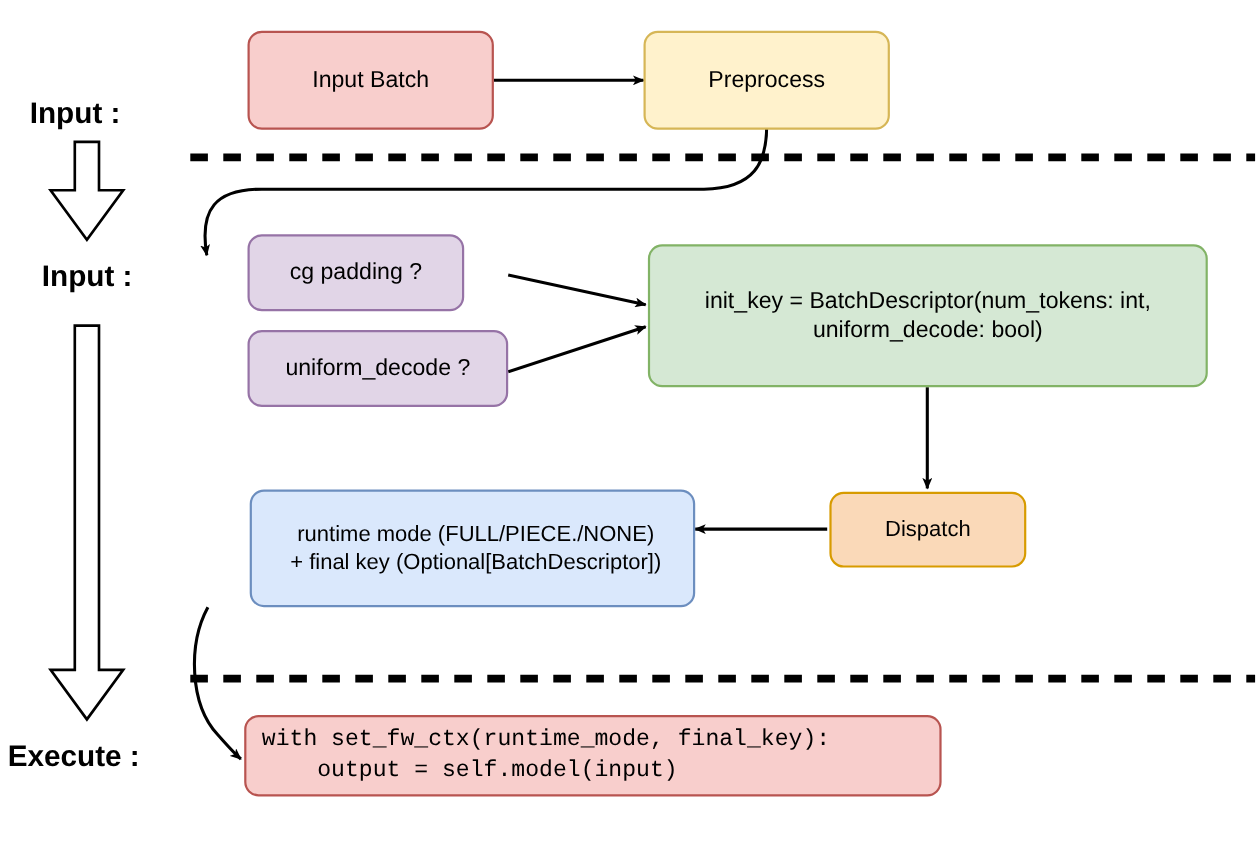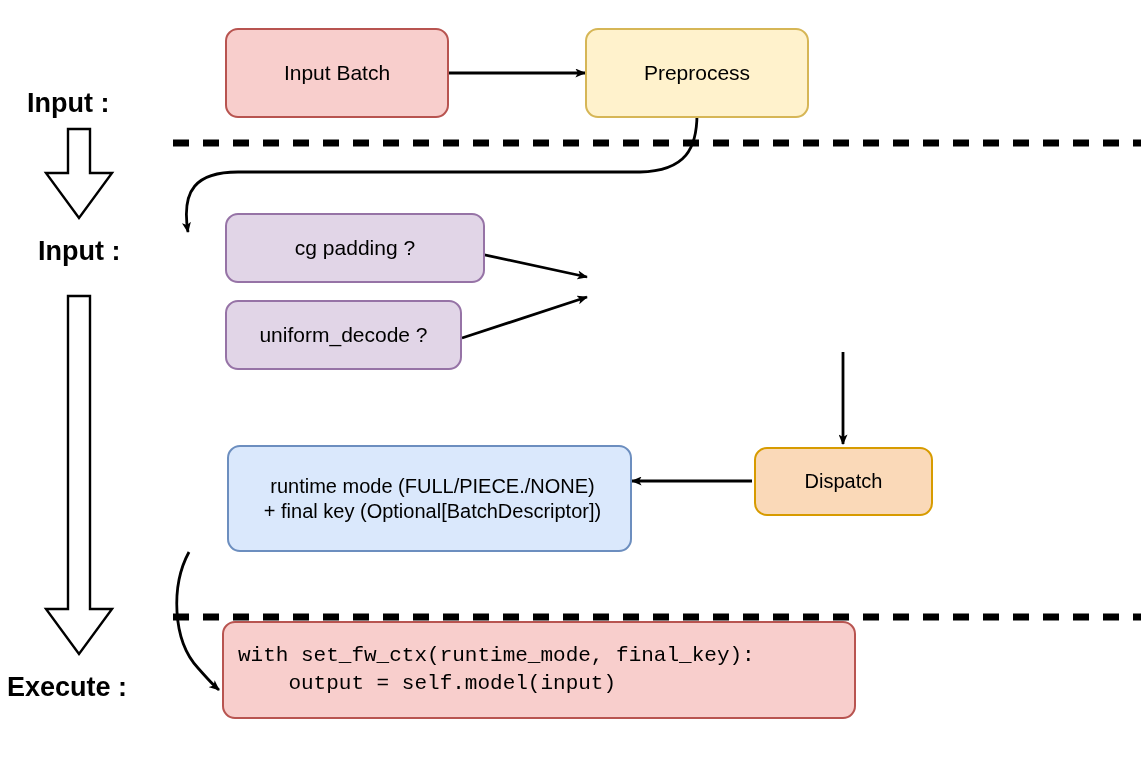--- a/index.html
+++ b/index.html
@@ -99,42 +99,46 @@
   <div class="node" style="left:225px; top:28px; width:224px; height:90px;
        background:#f8cecc; border-color:#b85450;">
     <span class="inner-txt">Input Batch</span>
   </div>
 
   <div class="node" style="left:585px; top:28px; width:224px; height:90px;
        background:#fff2cc; border-color:#d6b656;">
     <span class="inner-txt">Preprocess</span>
   </div>
 
-  <div class="node" style="left:225px; top:213px; width:260px; height:70px;
+  <div class="node" style="left:225px; top:213px; width:197px; height:70px;
        background:#e1d5e7; border-color:#9673a6;">
     <span class="inner-txt">cg padding ?</span>
   </div>
 
   <div class="node" style="left:225px; top:300px; width:237px; height:70px;
        background:#e1d5e7; border-color:#9673a6;">
     <span class="inner-txt">uniform_decode ?</span>
   </div>
 
+  <div class="node" style="left:589px; top:222px; width:509px; height:130px;
+       background:#d5e8d4; border-color:#82b366; font-size:21px;">
+    <span class="inner-txt">init_key = BatchDescriptor(num_tokens: int, uniform_decode: bool)</span>
+  </div>
 
 
   <div class="node" style="left:754px; top:447px; width:179px; height:69px;
        background:#fad9b8; border-color:#d79b00; font-size:20px;">
     <span class="inner-txt">Dispatch</span>
   </div>
 
   <div class="node" style="left:227px; top:445px; width:405px; height:107px;
        background:#dae8fc; border-color:#6c8ebf; font-size:20px;padding-left:12px;">
     <span style="white-space:pre-line; width:100%;">runtime mode (FULL/PIECE./NONE)
 + final key (Optional[BatchDescriptor])</span>
   </div>
 
-  <div class="node code" style="left:222px; top:621px; width:634px; height:98px;
+  <div class="node code" style="left:222px; top:650px; width:634px; height:74px;
        background:#f8cecc; border-color:#b85450;">
     <span>with set_fw_ctx(runtime_mode, final_key):
     output = self.model(input)</span>
   </div>
 
 </div>
 
 </body></html>

